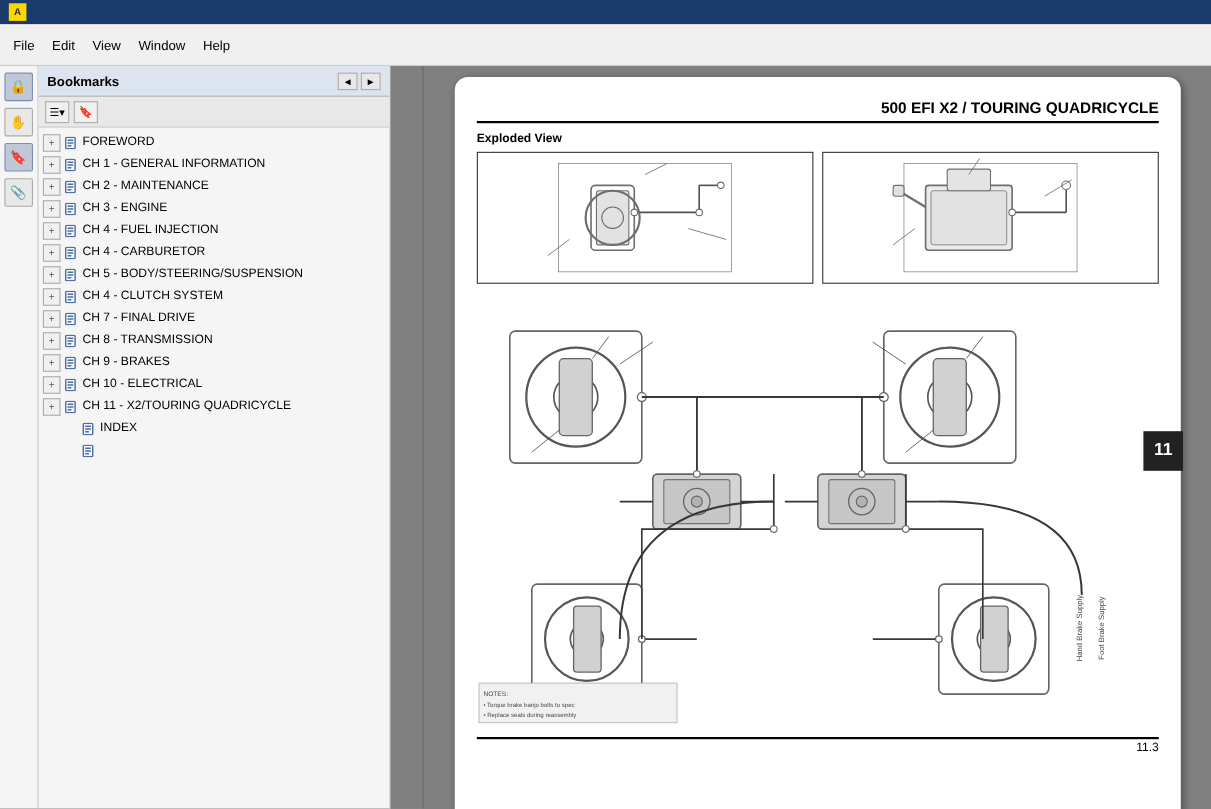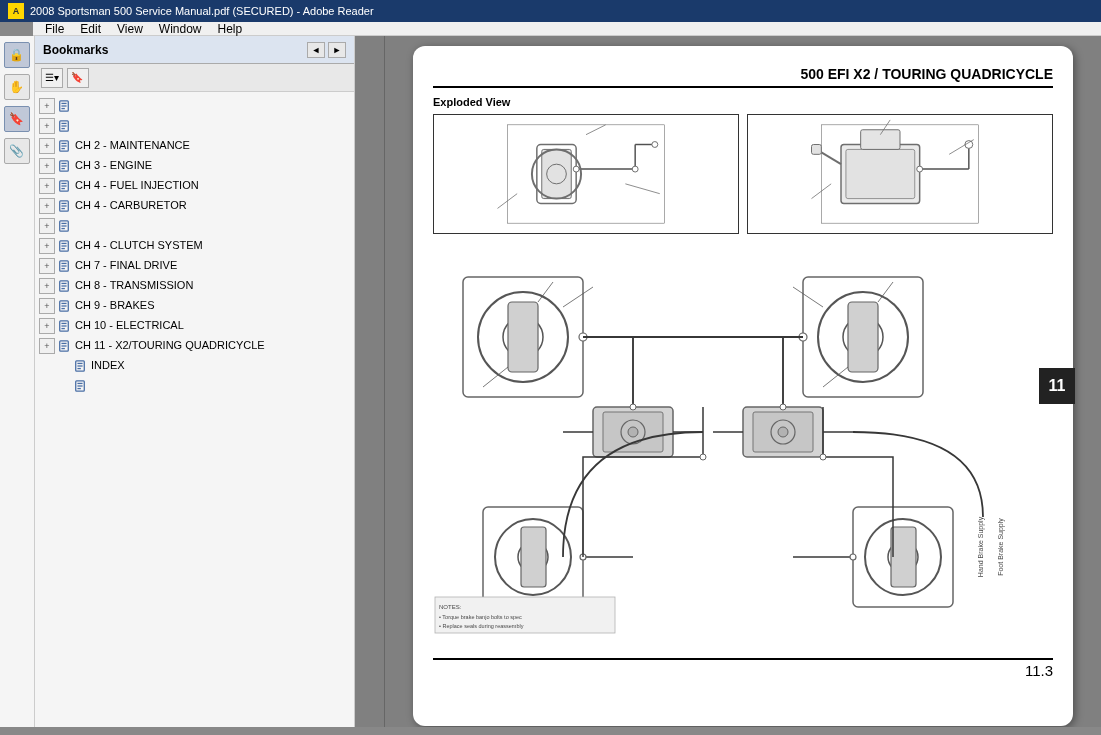--- a/index.html
+++ b/index.html
@@ -31,26 +31,25 @@
       align-items: center;
       justify-content: center;
       font-size: 9px;
       color: #333;
       font-weight: bold;
     }
 
     
     .menu-bar {
       background: #f0f0f0;
-      height: 14px;
+      height: 38px;
       display: flex;
       align-items: center;
       padding: 0 4px;
       border-bottom: 1px solid #ccc;
-      margin-left: 33px;
     }
     .menu-item {
       padding: 2px 8px;
       font-size: 12px;
       cursor: pointer;
       color: #000;
     }
 
     
     .main-container {
@@ -295,30 +294,29 @@
       justify-content: center;
       font-size: 16px;
       font-weight: bold;
     }
 
     .pdf-footer {
       display: flex;
       justify-content: flex-end;
       border-top: 2px solid #000;
       padding-top: 2px;
-      margin-top: 16px;
-      font-size: 15px;
+      margin-top: 4px;
+      font-size: 11px;
     }
   </style>
 </head>
 <body>
 
 <div class="title-bar">
   <span class="title-bar-icon">A</span>
-  <span>2008 Sportsman 500 Service Manual.pdf (SECURED) - Adobe Reader</span>
 </div>
 
 <div class="menu-bar">
   <span class="menu-item">File</span>
   <span class="menu-item">Edit</span>
   <span class="menu-item">View</span>
   <span class="menu-item">Window</span>
   <span class="menu-item">Help</span>
 </div>
 
@@ -348,33 +346,35 @@
       <div class="bookmark-item">
         <div class="bookmark-expand">+</div>
         <div class="bookmark-icon">
           <svg viewBox="0 0 12 14" fill="none" stroke="#4a6fa5" stroke-width="1.5">
             <rect x="1" y="1" width="10" height="12" rx="1"></rect>
             <line x1="3" y1="4" x2="9" y2="4"></line>
             <line x1="3" y1="7" x2="9" y2="7"></line>
             <line x1="3" y1="10" x2="7" y2="10"></line>
           </svg>
         </div>
-      </div>
-
-
-      <div class="bookmark-item">
-        <div class="bookmark-expand">+</div>
-        <div class="bookmark-icon">
-          <svg viewBox="0 0 12 14" fill="none" stroke="#4a6fa5" stroke-width="1.5">
-            <rect x="1" y="1" width="10" height="12" rx="1"></rect>
-            <line x1="3" y1="4" x2="9" y2="4"></line>
-            <line x1="3" y1="7" x2="9" y2="7"></line>
-            <line x1="3" y1="10" x2="7" y2="10"></line>
-          </svg>
-        </div>
+        <span class="bookmark-label">FOREWORD</span>
+      </div>
+
+
+      <div class="bookmark-item">
+        <div class="bookmark-expand">+</div>
+        <div class="bookmark-icon">
+          <svg viewBox="0 0 12 14" fill="none" stroke="#4a6fa5" stroke-width="1.5">
+            <rect x="1" y="1" width="10" height="12" rx="1"></rect>
+            <line x1="3" y1="4" x2="9" y2="4"></line>
+            <line x1="3" y1="7" x2="9" y2="7"></line>
+            <line x1="3" y1="10" x2="7" y2="10"></line>
+          </svg>
+        </div>
+        <span class="bookmark-label">CH 1 - GENERAL INFORMATION</span>
       </div>
 
       <div class="bookmark-item">
         <div class="bookmark-expand">+</div>
         <div class="bookmark-icon">
           <svg viewBox="0 0 12 14" fill="none" stroke="#4a6fa5" stroke-width="1.5">
             <rect x="1" y="1" width="10" height="12" rx="1"></rect>
             <line x1="3" y1="4" x2="9" y2="4"></line>
             <line x1="3" y1="7" x2="9" y2="7"></line>
             <line x1="3" y1="10" x2="7" y2="10"></line>
@@ -425,20 +425,21 @@
       <div class="bookmark-item">
         <div class="bookmark-expand">+</div>
         <div class="bookmark-icon">
           <svg viewBox="0 0 12 14" fill="none" stroke="#4a6fa5" stroke-width="1.5">
             <rect x="1" y="1" width="10" height="12" rx="1"></rect>
             <line x1="3" y1="4" x2="9" y2="4"></line>
             <line x1="3" y1="7" x2="9" y2="7"></line>
             <line x1="3" y1="10" x2="7" y2="10"></line>
           </svg>
         </div>
+        <span class="bookmark-label">CH 5 - BODY/STEERING/SUSPENSION</span>
       </div>
 
       <div class="bookmark-item">
         <div class="bookmark-expand">+</div>
         <div class="bookmark-icon">
           <svg viewBox="0 0 12 14" fill="none" stroke="#4a6fa5" stroke-width="1.5">
             <rect x="1" y="1" width="10" height="12" rx="1"></rect>
             <line x1="3" y1="4" x2="9" y2="4"></line>
             <line x1="3" y1="7" x2="9" y2="7"></line>
             <line x1="3" y1="10" x2="7" y2="10"></line>

